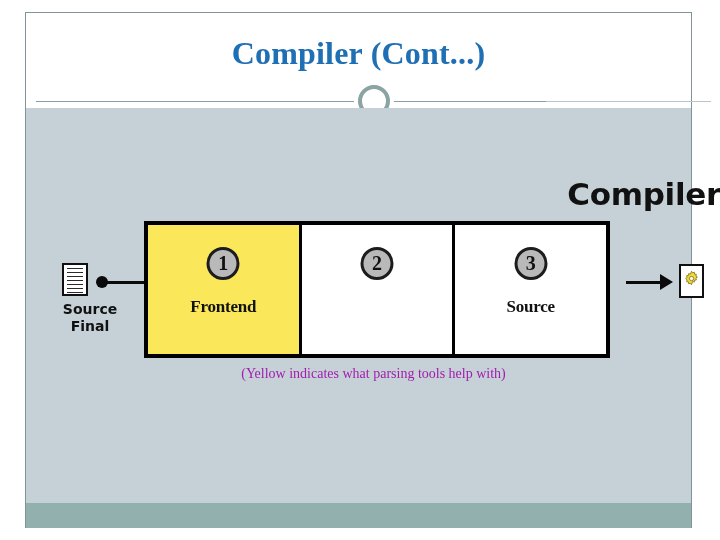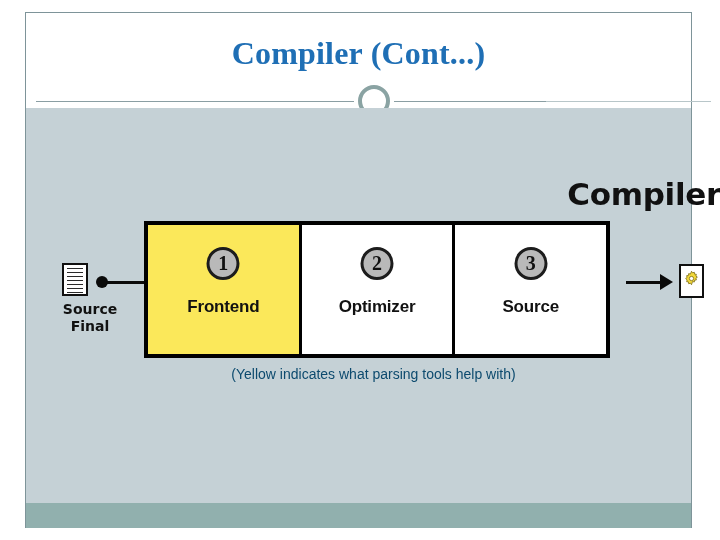--- a/index.html
+++ b/index.html
@@ -170,36 +170,36 @@
     font-size: 20px;
     line-height: 27px;
     text-align: center;
   }
   .stage-label {
     position: absolute;
     left: 0;
     top: 72px;
     width: 100%;
     text-align: center;
-    font-family: Liberation Sans, sans-serif;
+    font-family: Liberation Serif, serif;
     font-weight: bold;
     font-size: 17px;
     color: #111111;
     letter-spacing: -0.2px;
   }
 
   #diagram-caption {
     position: absolute;
     left: 0;
     top: 258px;
     width: 100%;
     text-align: center;
-    font-family: Liberation Sans, sans-serif;
+    font-family: Liberation Serif, serif;
     font-size: 14px;
-    color: #0c4a6e;
+    color: #a21caf;
   }
 
   
   #source-node {
     position: absolute;
     left: 18px;
     top: 155px;
     width: 92px;
     height: 105px;
   }
@@ -333,21 +333,20 @@
 
       <div id="stage-group">
 
         <div class="stage highlight">
           <div class="stage-badge">1</div>
           <div class="stage-label">Frontend</div>
         </div>
 
         <div class="stage">
           <div class="stage-badge">2</div>
-          <div class="stage-label">Optimizer</div>
         </div>
 
         <div class="stage">
           <div class="stage-badge">3</div>
           <div class="stage-label">Source</div>
         </div>
 
       </div>
 
       <div id="final-node">

